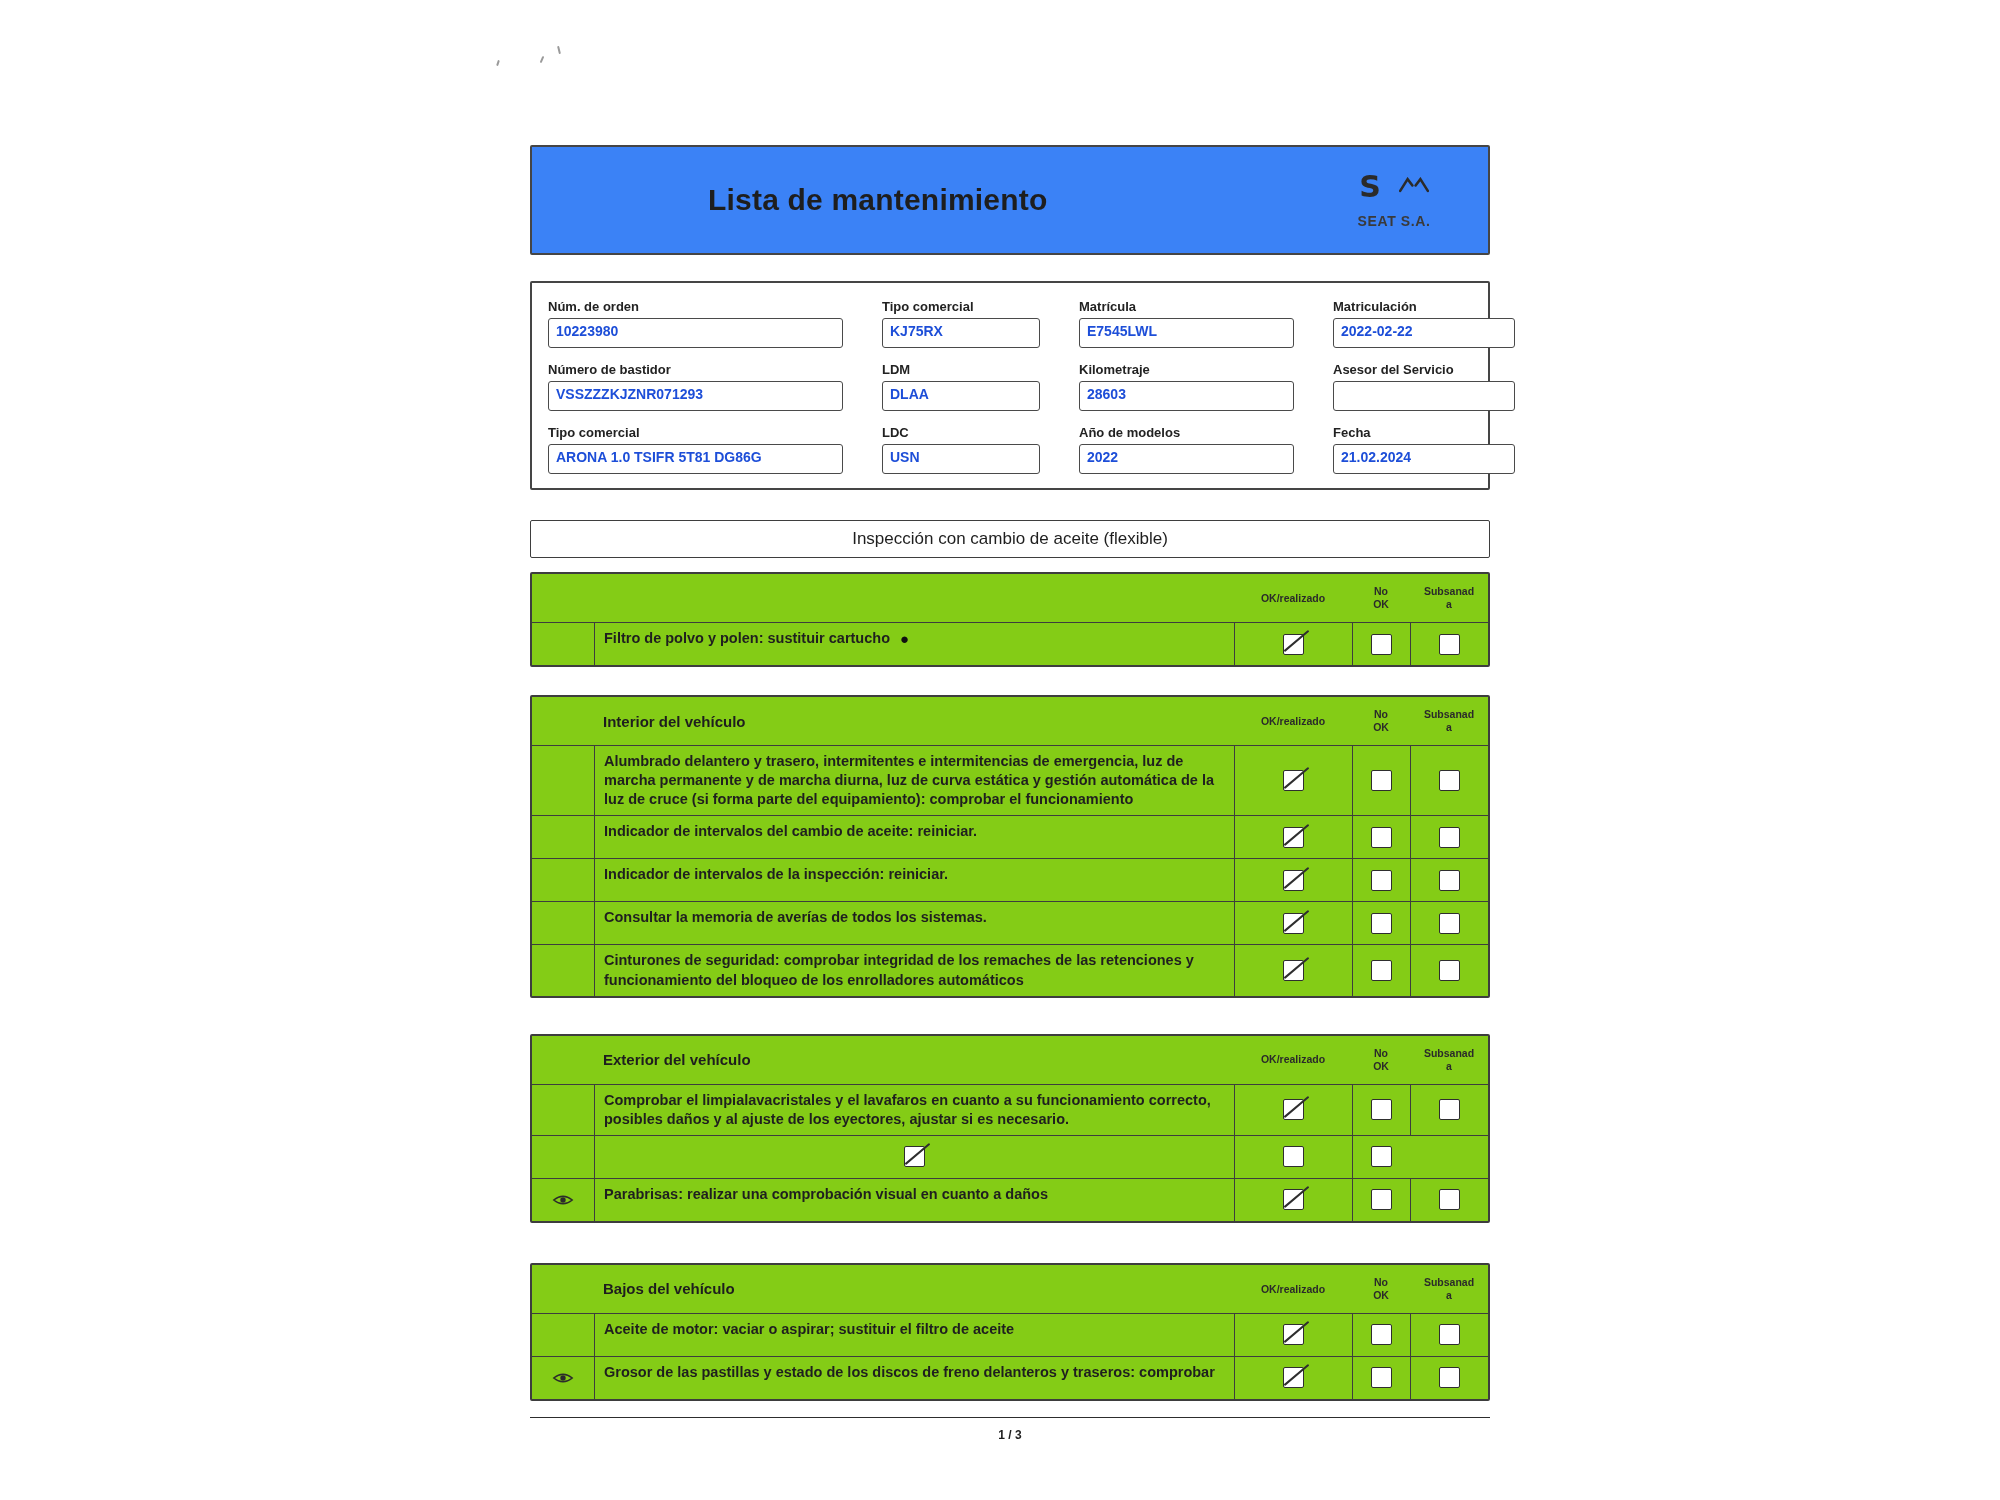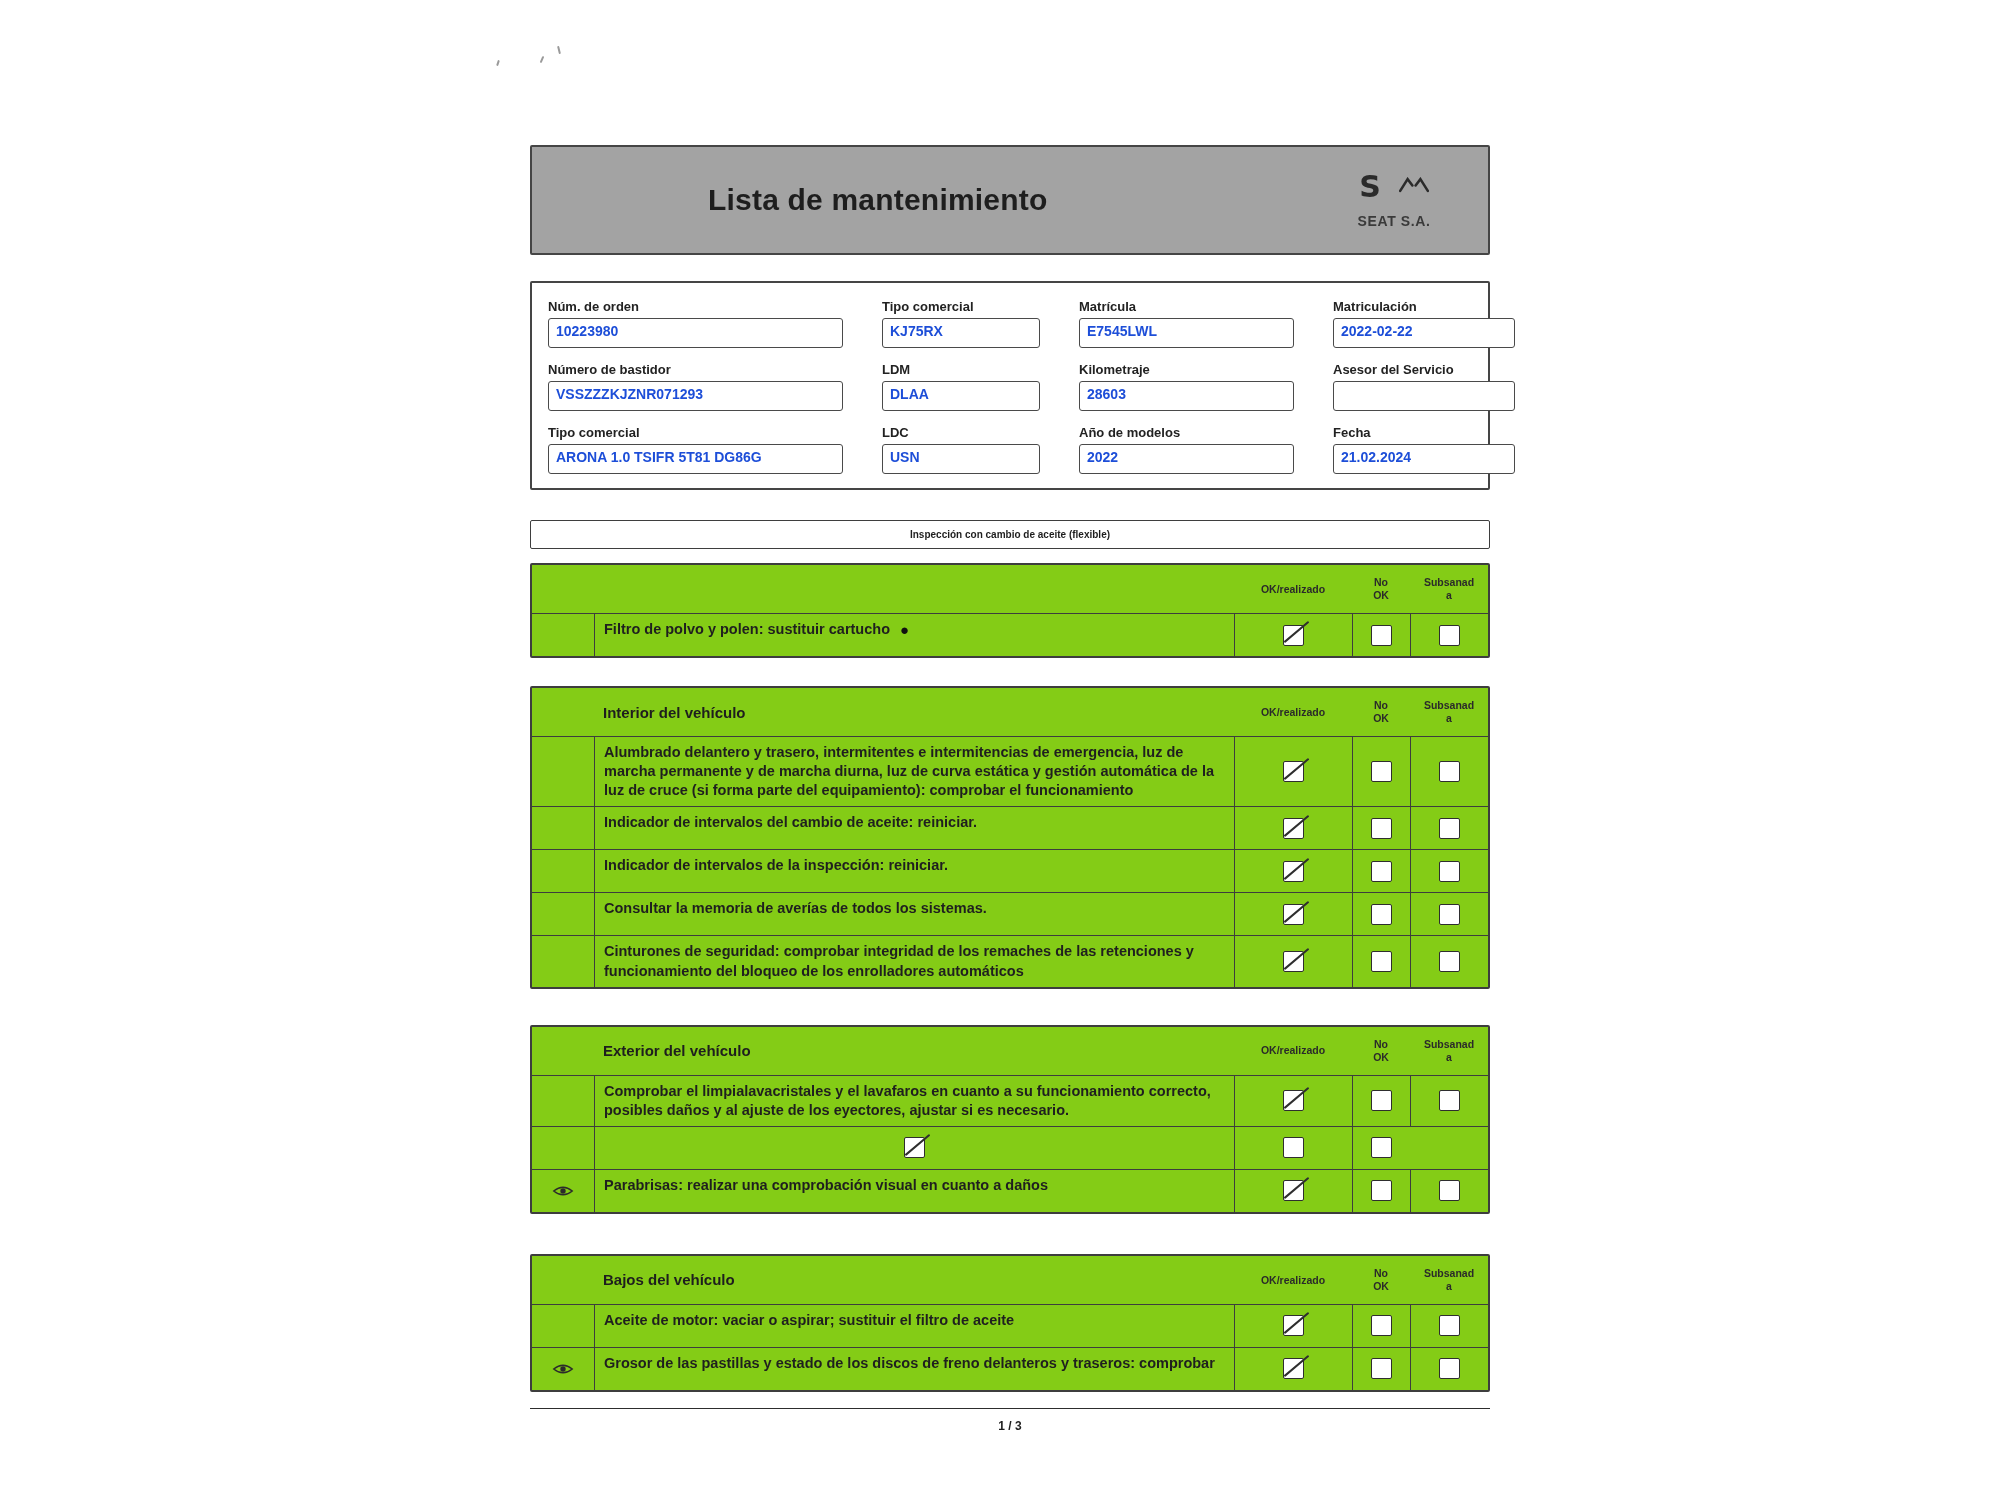--- a/index.html
+++ b/index.html
@@ -10,39 +10,39 @@
   }
   .doc{position:absolute;left:530px;top:145px;width:960px;}
 
   
   .artifact{position:absolute;background:#9a9a9a;border-radius:1px;}
   .a1{left:497px;top:60px;width:2px;height:6px;transform:rotate(18deg);}
   .a2{left:541px;top:56px;width:2px;height:7px;transform:rotate(24deg);}
   .a3{left:558px;top:46px;width:2px;height:8px;transform:rotate(-14deg);}
 
   
-  .title-box{position:relative;border:2px solid #454545;border-radius:2px;height:106px;background:#a3a3a3;}
+  .title-box{position:relative;border:2px solid #454545;border-radius:2px;height:106px;background:#3b82f6;}
   .title-box h1{position:absolute;left:176px;top:50%;transform:translateY(-50%);
     margin:0;font-size:30px;font-weight:700;letter-spacing:0.2px;color:#1e1e1e;}
   .logo-block{position:absolute;right:34px;top:20px;width:120px;text-align:center;}
   .logo-row{display:flex;align-items:center;justify-content:center;gap:18px;height:40px;}
   .seat-s{font-weight:700;font-size:30px;line-height:30px;color:#2b2b2b;font-family:"DejaVu Sans",sans-serif;}
   .company{margin-top:6px;font-size:14px;font-weight:700;letter-spacing:0.6px;color:#3a3a3a;}
 
   
   .fields-box{margin-top:26px;border:2px solid #454545;border-radius:2px;padding:16px 16px 12px 16px;background:#fff;}
   .field-row{display:grid;grid-template-columns:295px 158px 215px 182px;column-gap:39px;margin-bottom:14px;}
   .field-row:last-child{margin-bottom:2px;}
   .field-label{font-size:13px;font-weight:700;margin-bottom:4px;color:#222;}
   .field-value{border:1.7px solid #4a4a4a;border-radius:3px;min-height:20px;
     font-size:14px;font-weight:700;padding:4px 7px;color:#1d4ed8;background:#fff;}
 
   
   .banner{margin-top:30px;border:1.9px solid #3e3e3e;border-radius:2px;
-    text-align:center;font-weight:700;font-size:10px;padding:8px 0;color:#1e1e1e;}
+    text-align:center;font-weight:400;font-size:17px;padding:8px 0;color:#1e1e1e;}
 
   
   .check-table{margin-top:14px;border:2px solid #3d3d3d;border-radius:2px;background:#84cc16;}
   .check-table.t-interior{margin-top:28px;}
   .check-table.t-exterior{margin-top:36px;}
   .check-table.t-bajos{margin-top:40px;}
   .trow{display:grid;grid-template-columns:62px 1fr 118px 58px 78px;align-items:stretch;}
   .trow + .trow{border-top:1.6px solid #3d3d3d;}
   .trow.tbody > .cell + .cell{border-left:1.6px solid #3d3d3d;}
   .thead{min-height:48px;align-items:center;}

